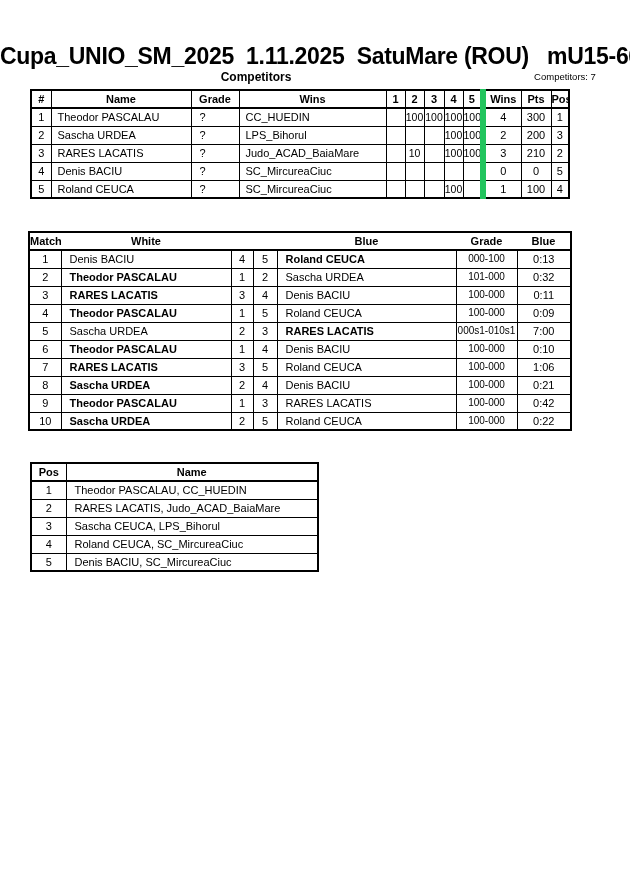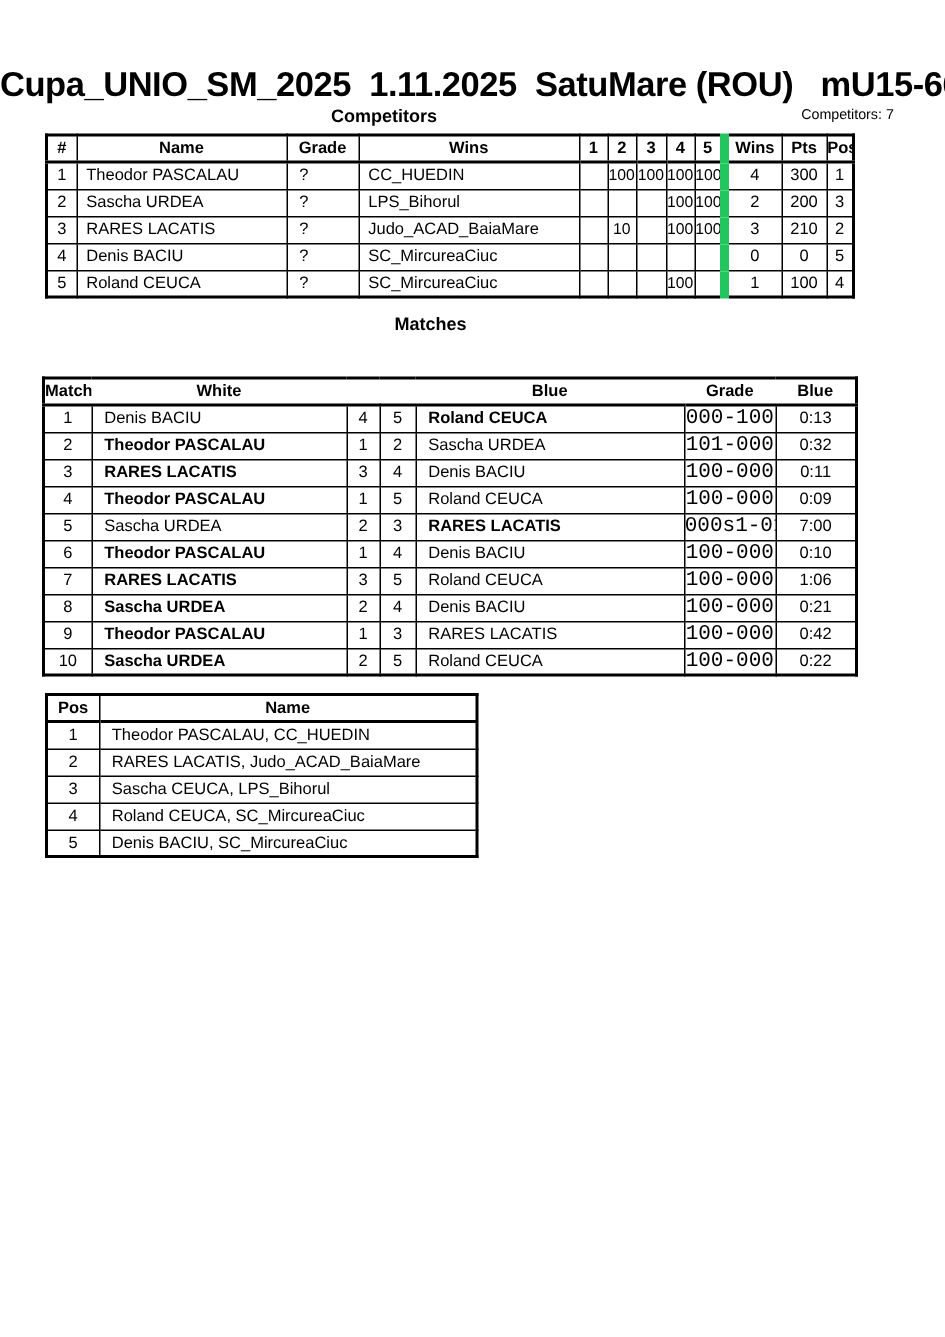--- a/index.html
+++ b/index.html
@@ -33,24 +33,24 @@
     border:1px solid #000; height:18px; padding:0;
     font-size:11px; line-height:16px; overflow:hidden; white-space:nowrap;
     text-align:center; font-weight:normal;
   }
   th { font-weight:bold; }
   thead th { border-bottom:2px solid #000; }
   .left { text-align:left; padding-left:6px; }
   .pl8  { text-align:left; padding-left:8px; }
   .wins-group { border-left:6px solid #22c55e; }
   .score-cell { font-size:10.5px; }
-  .result-col { font-size:14px;font-family:Liberation Mono, monospace; }
+  .result-col { font-size:10px; }
   .winner { font-weight:bold; }
   #competitors-table { top:89px;  left:30px; width:538px; }
-  #matches-table     { top:231px; left:28px; width:542px;margin-top:20px; }
+  #matches-table     { top:231px; left:28px; width:542px; }
   #results-table     { top:462px; left:30px; width:287px; }
   
   #matches-table thead th { border-left:none; border-right:none; border-top:none; }
 </style>
 </head>
 <body>
 
 <div class="page">
 
   <div class="title">Cupa_UNIO_SM_2025  1.11.2025  SatuMare (ROU)   mU15-66Kg</div>
@@ -156,21 +156,20 @@
           <td class="score-cell"></td>
           <td class="score-cell">100</td>
           <td class="score-cell"></td>
           <td class="wins-group">1</td>
           <td>100</td>
           <td>4</td>
         </tr>
       </tbody>
   </table>
 
-  <div class="section-heading" id="matches-heading">Matches</div>
 
   <table id="matches-table">
     <colgroup>
       <col style="width:32px">
         <col style="width:170px">
         <col style="width:22px">
         <col style="width:24px">
       <col style="width:179px">
         <col style="width:61px">
         <col style="width:54px">

